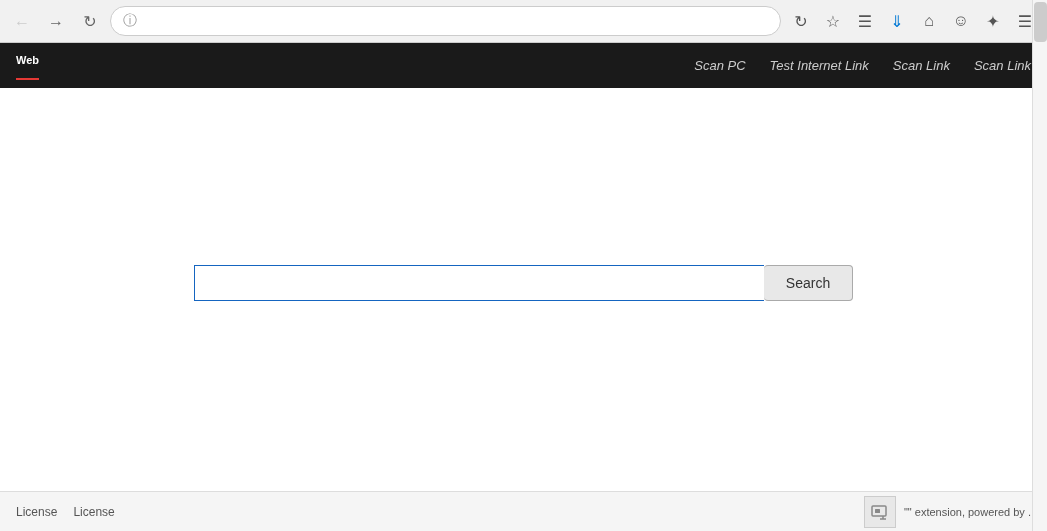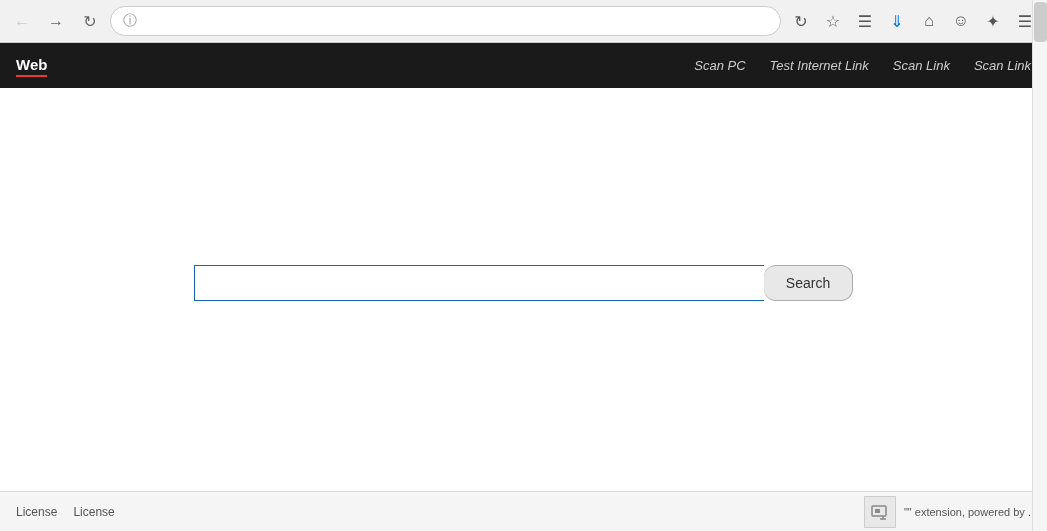--- a/index.html
+++ b/index.html
@@ -62,25 +62,25 @@
     
     .navbar {
       background: #1a1a1a;
       display: flex;
       align-items: center;
       padding: 0 16px;
       height: 45px;
     }
     .nav-brand {
       color: #fff;
-      font-size: 15px;
+      font-size: 11px;
       font-weight: bold;
       margin-right: auto;
       position: relative;
-      padding-bottom: 2px;
+      padding-bottom: 12px;
     }
     .nav-brand::after {
       content: '';
       position: absolute;
       bottom: -2px;
       left: 0;
       width: 100%;
       height: 2px;
       background: #e53935;
     }
@@ -123,21 +123,21 @@
     }
     .search-button {
       height: 36px;
       padding: 0 22px;
       background: #e8e8e8;
       border: 1px solid #aaa;
       border-left: none;
       cursor: pointer;
       font-size: 14px;
       color: #333;
-      border-radius: 12px;
+      border-radius: 4px;
     }
 
     
     .footer {
       position: fixed;
       bottom: 0;
       left: 0;
       width: 1047px;
       height: 40px;
       background: #f5f5f5;

